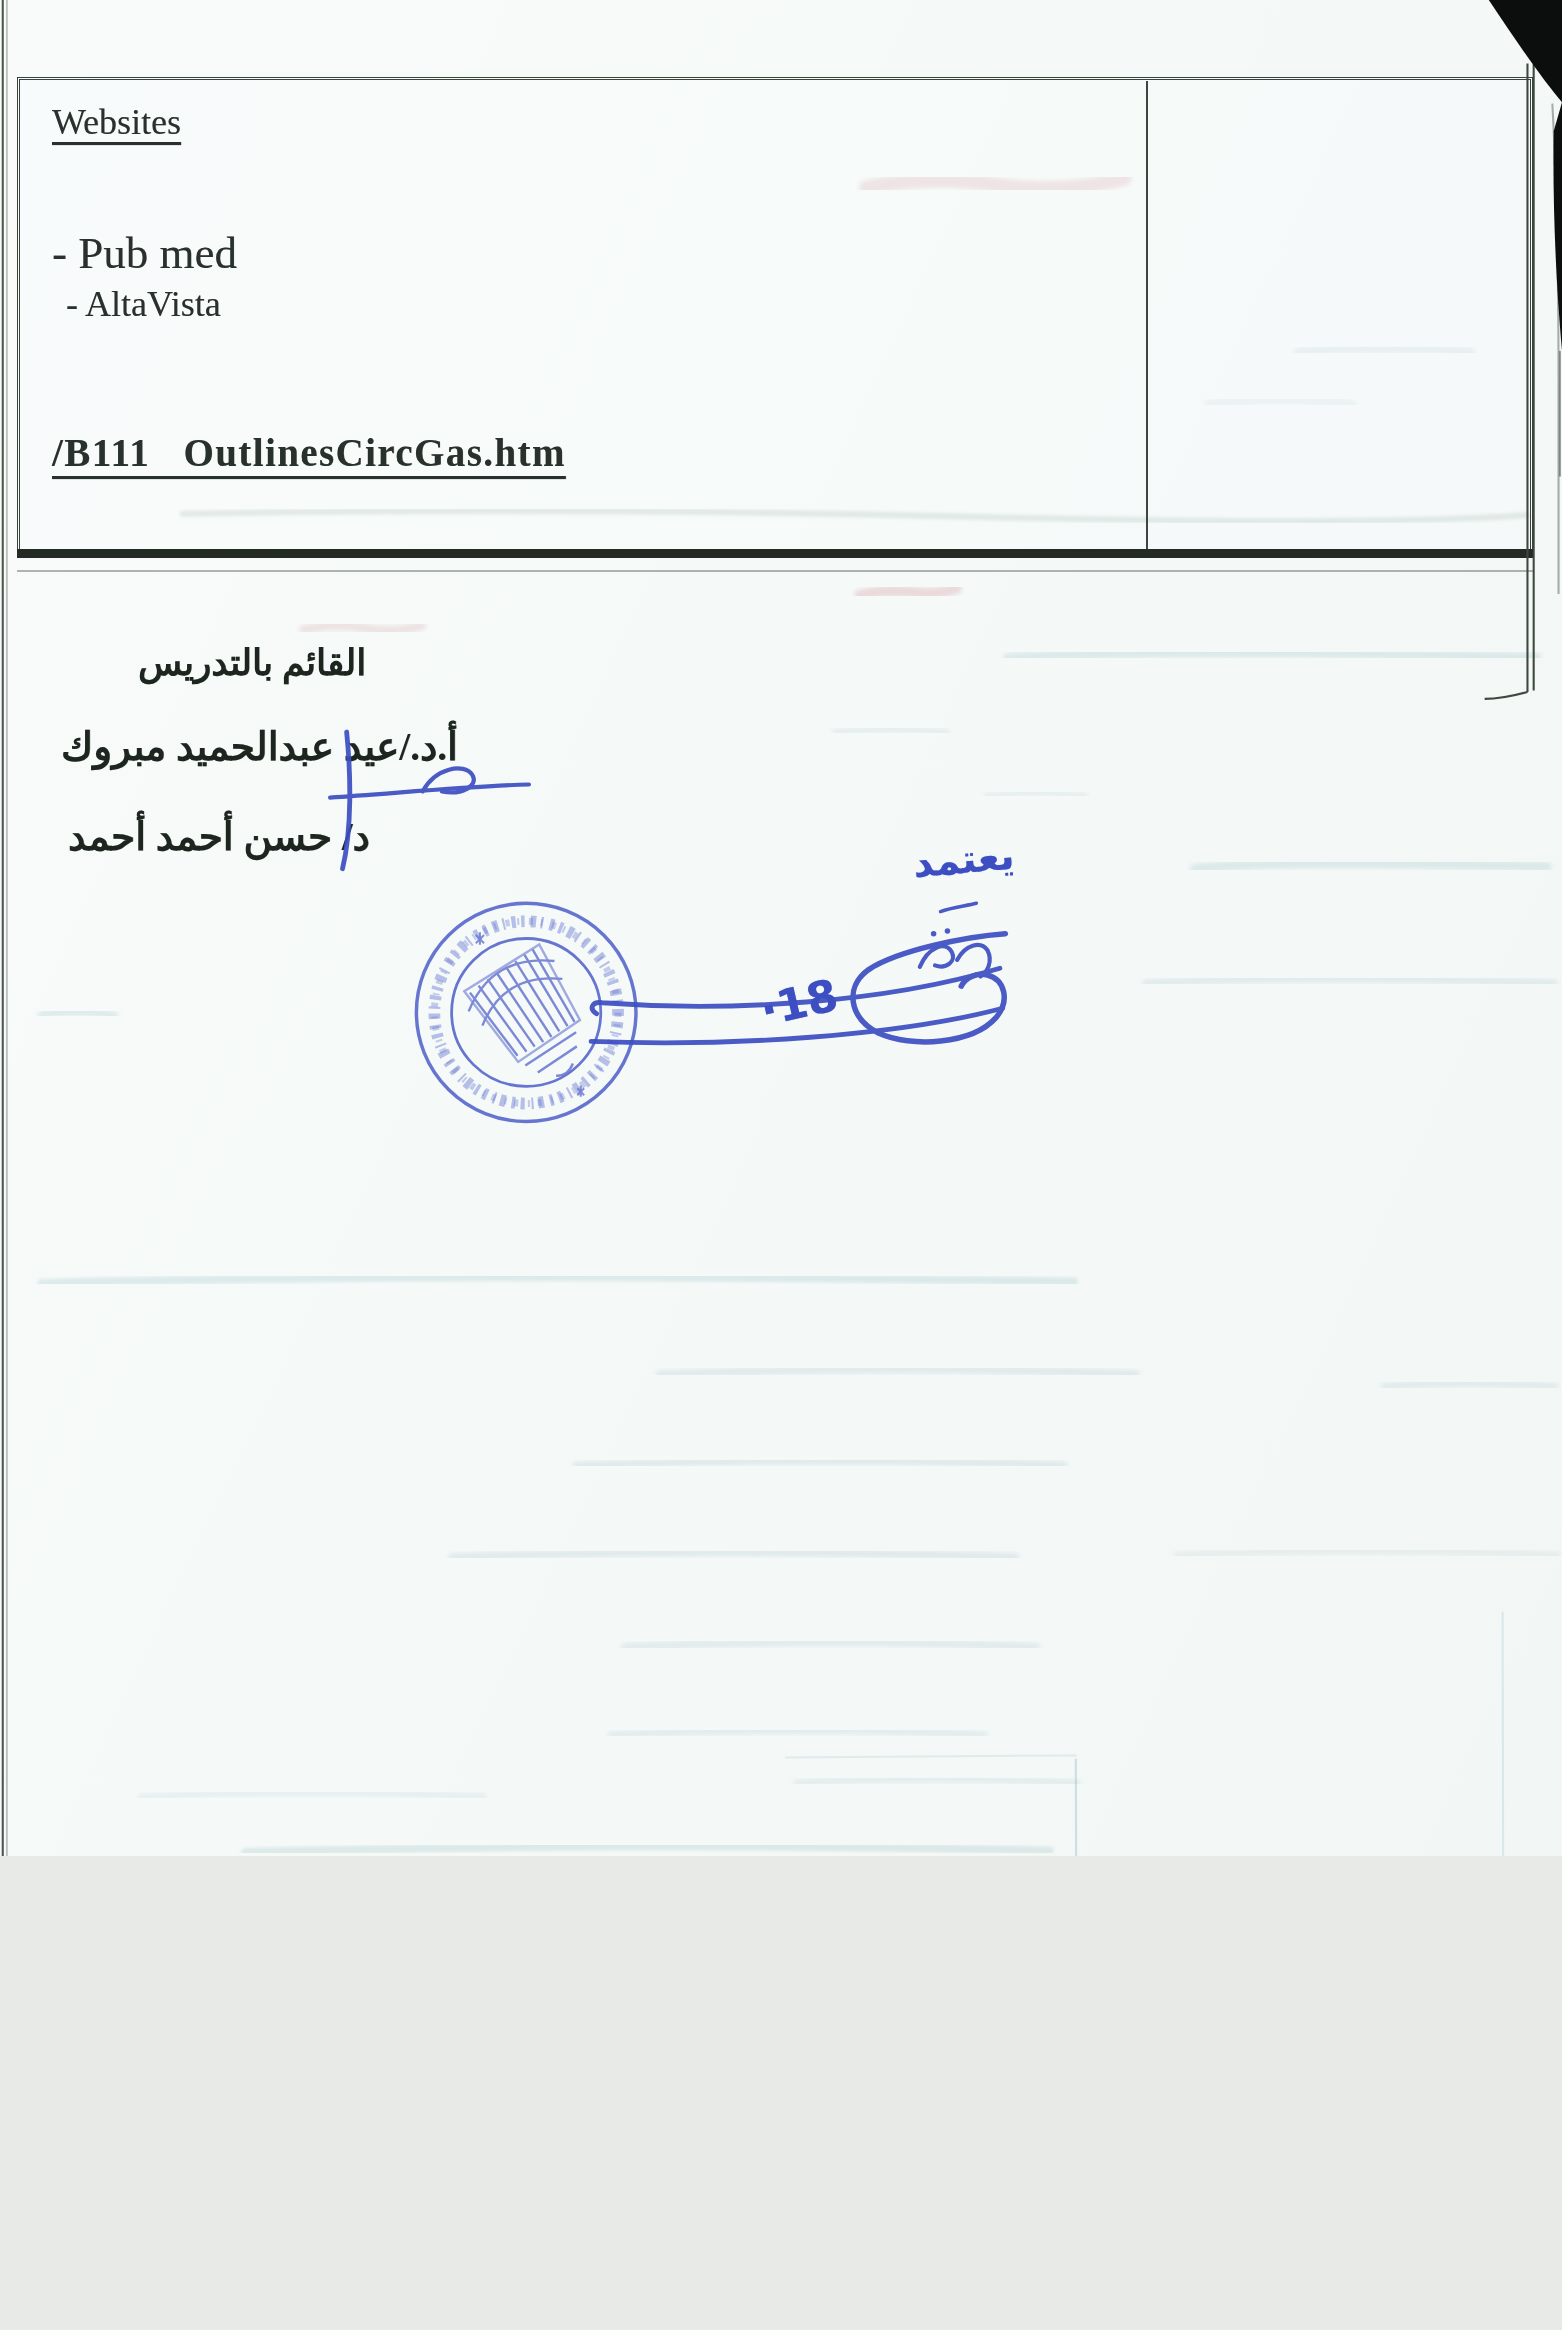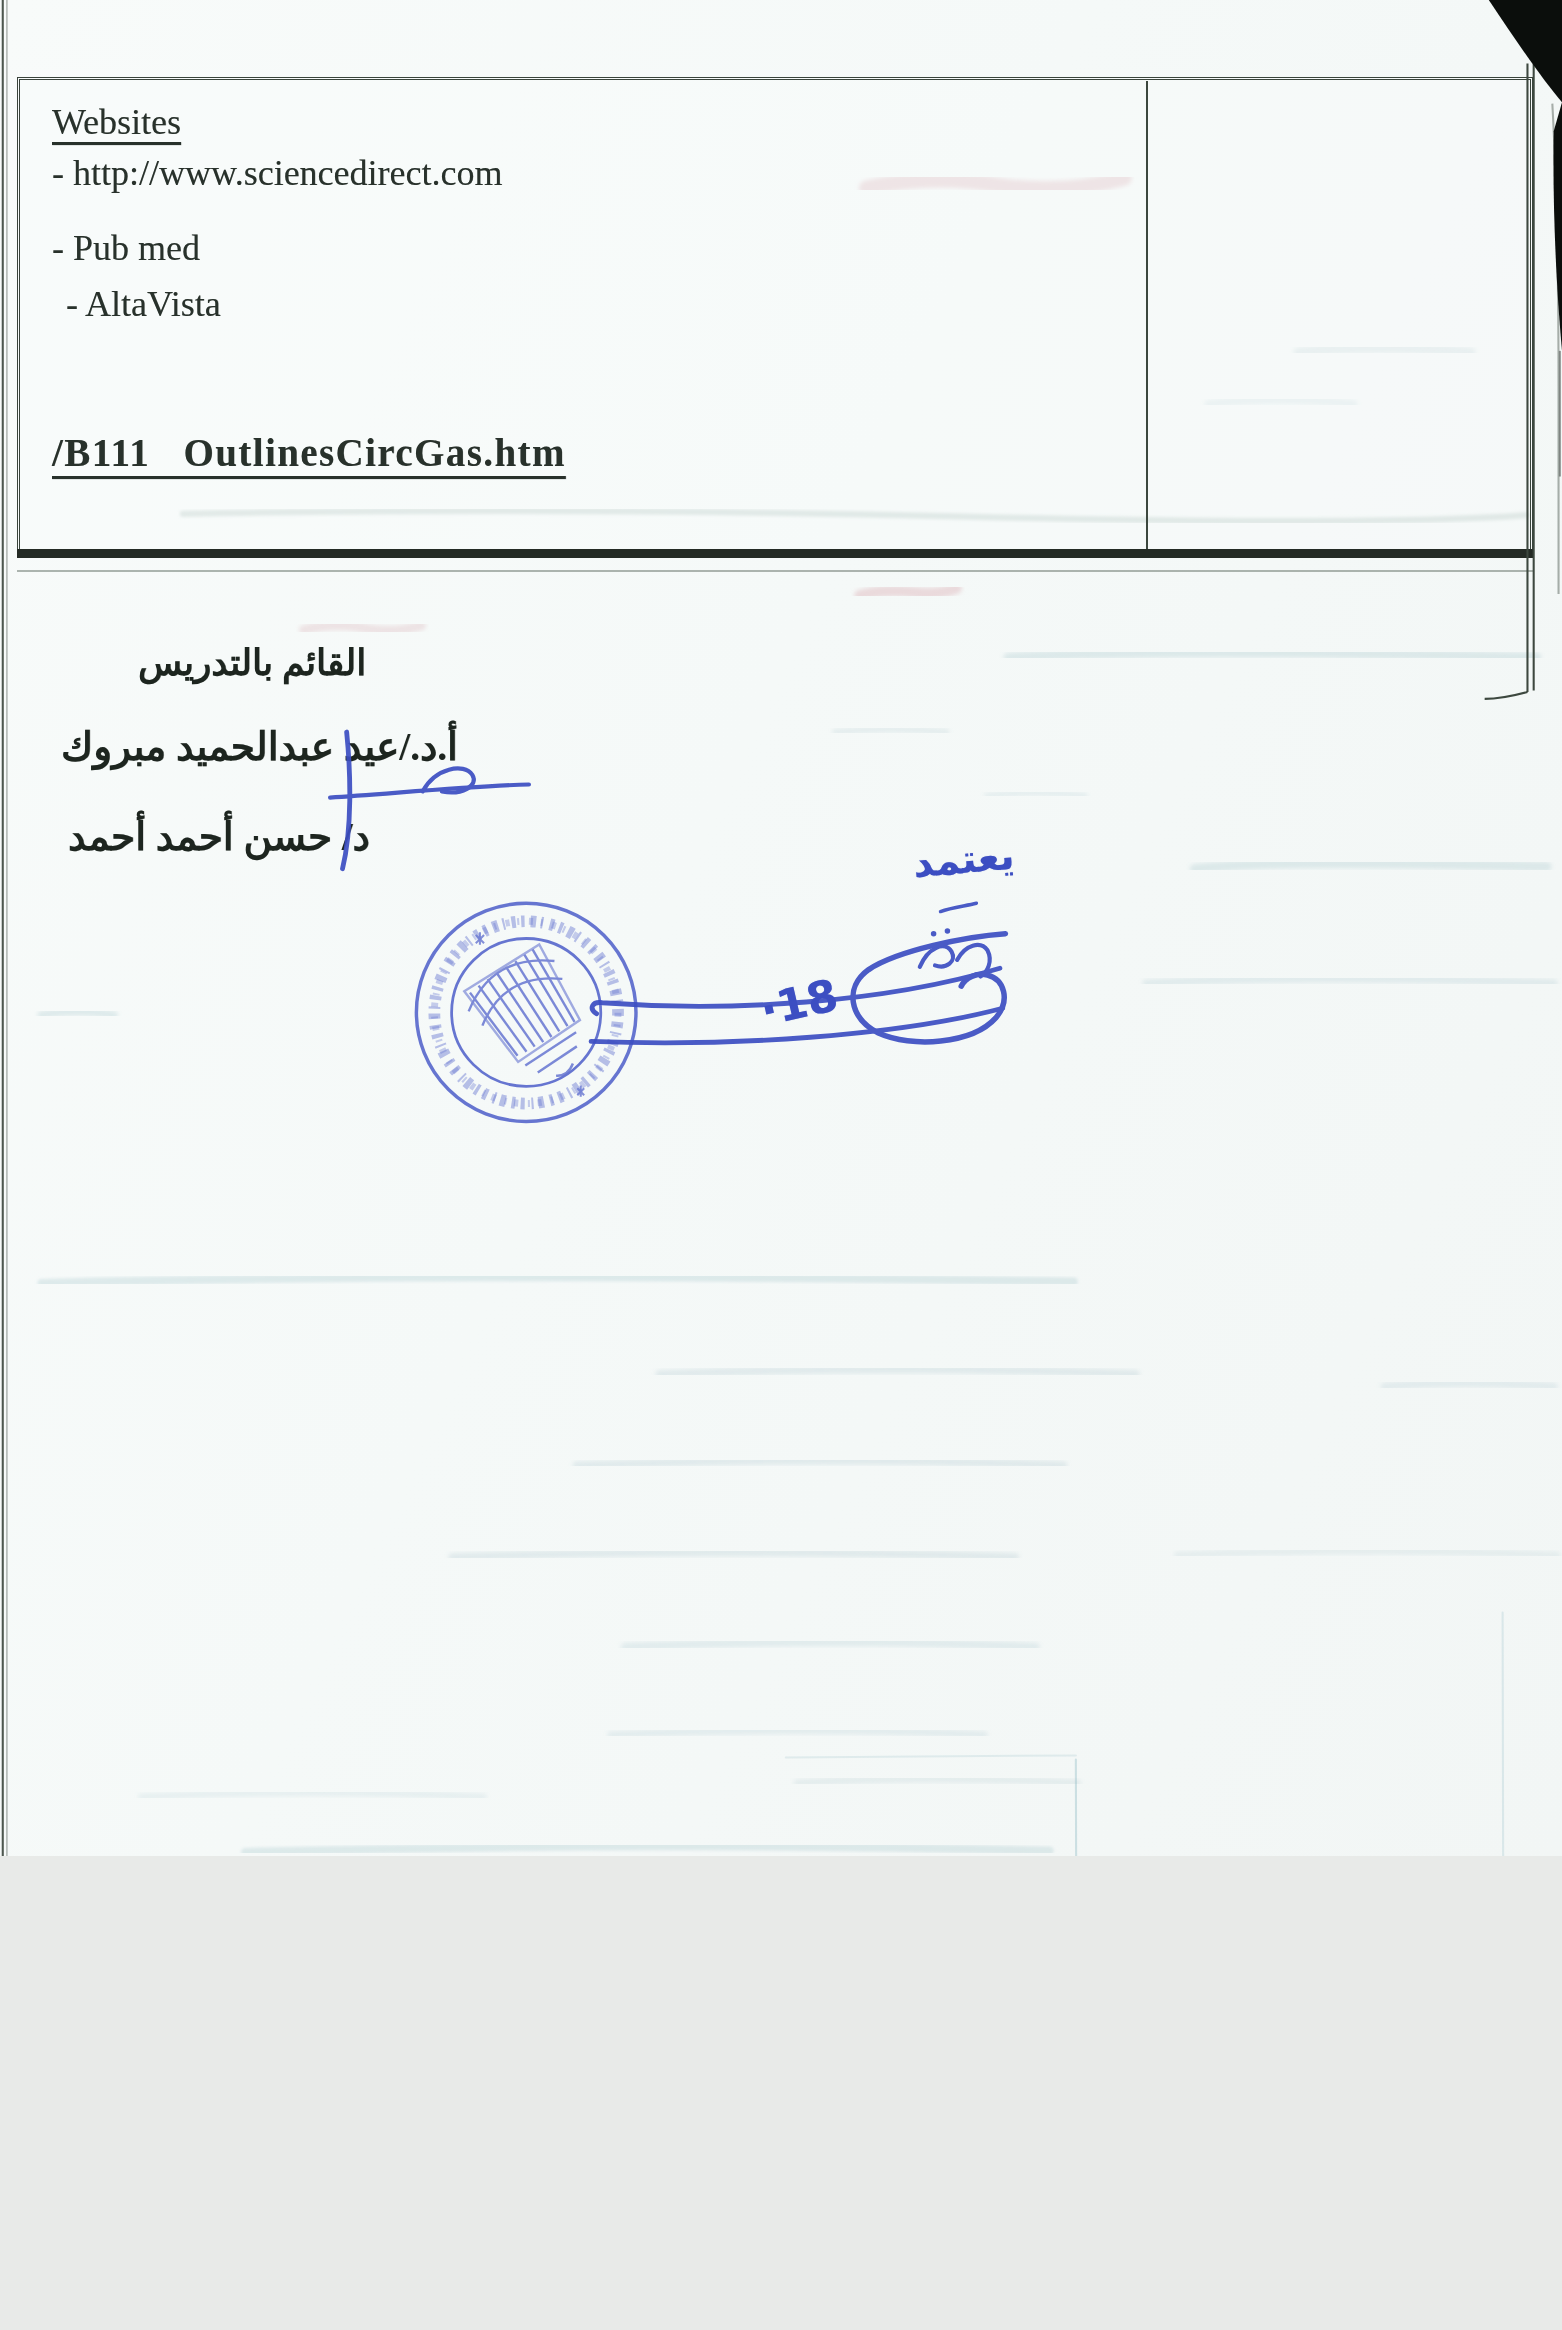--- a/index.html
+++ b/index.html
@@ -27,21 +27,21 @@
   .ws-divider{
     position:absolute;left:1146px;top:81px;width:2.1px;height:468px;
     background:#3c473e;
   }
   
   .ln{position:absolute;white-space:pre;color:#28312b;
       text-shadow:0.3px 0.3px 0.6px rgba(40,50,45,.38);}
   .ln-head{left:52px;top:101px;font-size:36px;text-decoration:underline;
            text-decoration-thickness:2.8px;text-underline-offset:8.3px;}
   .ln-i0{left:52px;top:152px;font-size:36px;}
-  .ln-i1{left:52px;top:227px;font-size:36px;}
+  .ln-i1{left:52px;top:227px;font-size:45px;}
   .ln-i2{left:66px;top:283px;font-size:36px;}
   .ln-u1{left:52px;top:342px;font-size:37px;font-weight:bold;
          text-decoration:underline;text-decoration-thickness:2.8px;text-underline-offset:9.7px;}
   .ln-u2{left:52px;top:430px;font-size:39px;font-weight:bold;letter-spacing:1.4px;
          text-decoration:underline;text-decoration-thickness:2.8px;text-underline-offset:9.7px;}
   
   .ar{position:absolute;direction:rtl;white-space:nowrap;font-family:Liberation Serif, serif;
       font-weight:bold;color:#1d251f;text-shadow:0.4px 0.4px 0.6px rgba(25,35,28,.4);}
   .ar-head{left:138px;top:642px;font-size:36px;}
   .ar-n1{left:61px;top:724px;font-size:39px;}
@@ -109,21 +109,20 @@
     <polygon points="0,3338 760,3374 0,3374" fill="#e9ede block" opacity=".8"></polygon>
     <polygon points="0,3338 760,3374 0,3374" fill="#eaeeeb" opacity=".85"></polygon>
   </svg>
 
   <div class="ws-table"></div>
   <div class="ws-divider"></div>
   <div class="ws-table-bottom"></div>
   <div class="ws-table-bottom-echo"></div>
 
   <div class="ln ln-head">Websites</div>
-  <div class="ln ln-i0">- http://www.sciencedirect.com</div>
   <div class="ln ln-i1">- Pub med</div>
   <div class="ln ln-i2">- AltaVista</div>
   <div class="ln ln-u2">/B111   OutlinesCircGas.htm</div>
 
   <div class="ar ar-head">القائم بالتدريس</div>
   <div class="ar ar-n1">أ.د./عيد عبدالحميد مبروك</div>
   <div class="ar ar-n2">د/ حسن أحمد أحمد</div>
 
   <div class="hw hw-approve">يعتمد</div>
   <div class="hw hw-num">·18</div>

